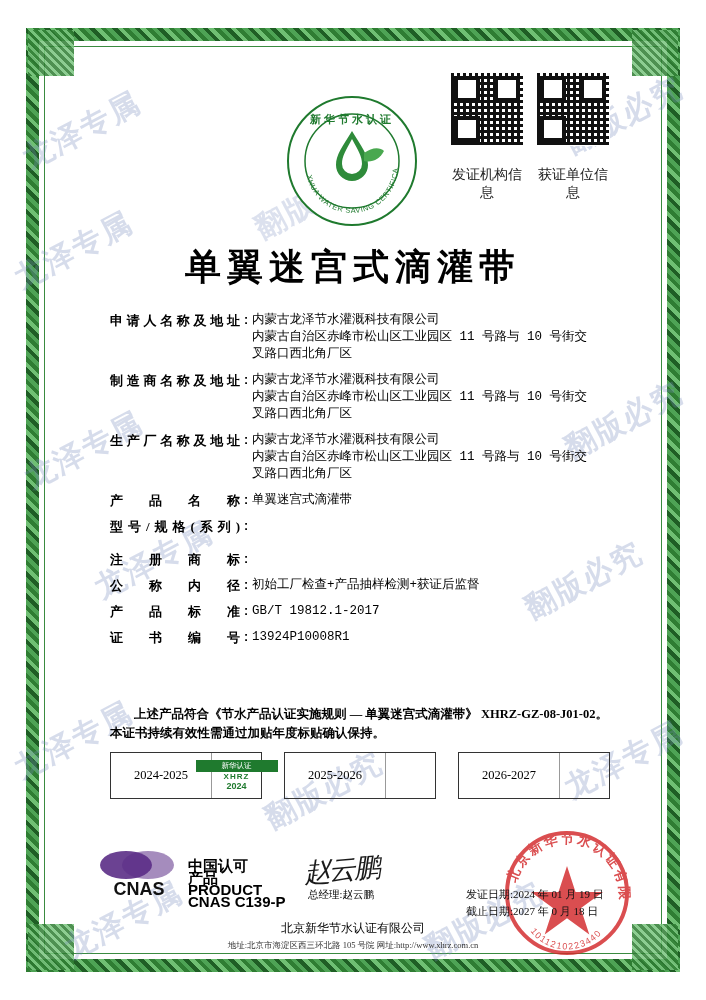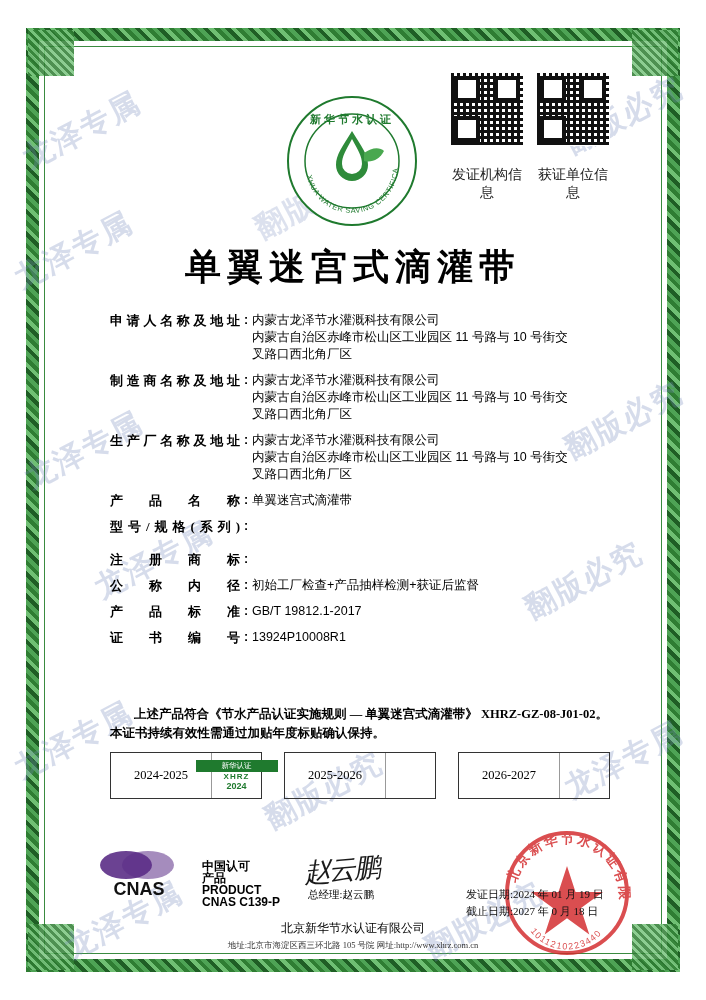--- a/index.html
+++ b/index.html
@@ -156,21 +156,21 @@
     font-weight: bold;
     font-size: 13px;
     flex: 0 0 130px;
     padding-right: 4px;
     line-height: 17px;
   }
   .fcolon { width: 8px; flex: 0 0 8px; line-height: 17px; font-weight:bold;}
   .fvalue {
     flex: 1;
     line-height: 17px;
-    font-family: Liberation Sans, sans-serif;
+    font-family: Liberation Mono, monospace;
     font-size: 12.5px;
   }
   .fvalue div { line-height: 17px; }
   .spacer-sm { height: 7px; }
   .spacer-md { height: 14px; }
 
   
   .para {
     position: absolute;
     left: 110px; top: 705px;
@@ -244,22 +244,22 @@
     position: absolute;
     left: 96px; top: 848px;
     display: flex;
     align-items: flex-start;
   }
   .cnas-mark {
     width: 86px; height: 52px;
     position: relative;
   }
   .cnas-text {
-    margin-left: 20px;
-    font-size: 12px;
+    margin-left: 6px;
+    font-size: 15px;
     line-height: 12px;
     font-family: "Liberation Sans", sans-serif;
     font-weight: bold;
     color: #000;
     padding-top: 12px;
   }
 
   
   .signature {
     position: absolute;

